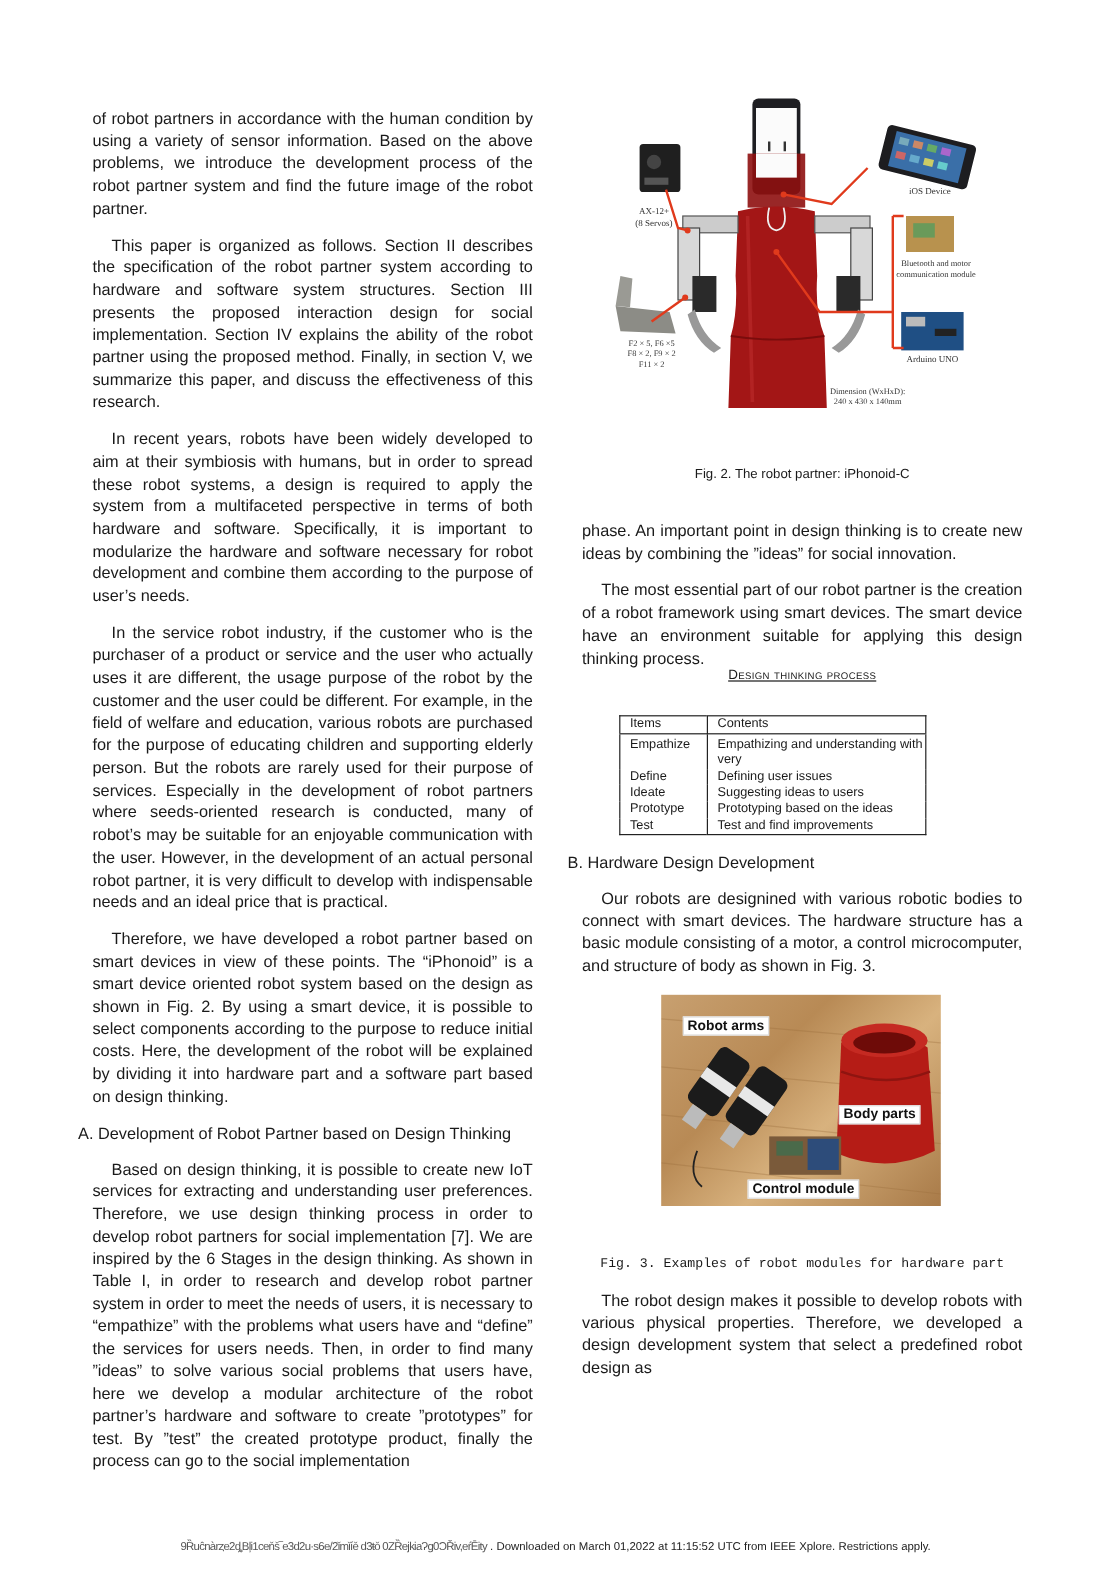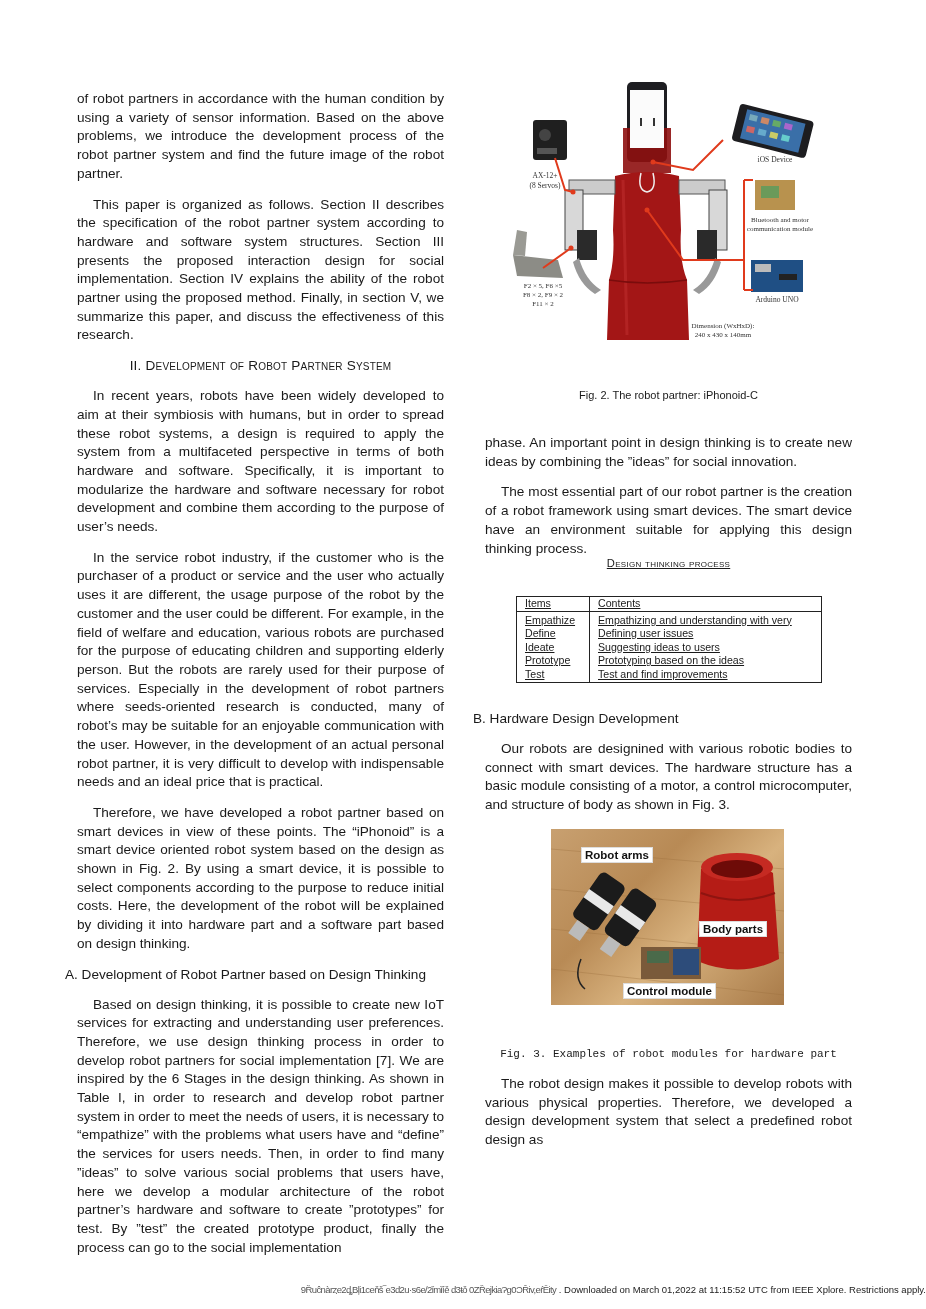--- a/index.html
+++ b/index.html
@@ -35,52 +35,50 @@
     overflow: hidden;
   }
   .fig3-caption { position: absolute; left: 473px; top: 1033px; width: 391px; font-family: Liberation Mono, monospace; }
   .right-text-1 { position: absolute; left: 473px; top: 422px; width: 391px; }
   .table-title {
     position: absolute; left: 473px; top: 556px; width: 391px; text-align: center;
     font-size: 11.2px; line-height: 14.5px;
   }
   .table-title .sub { font-variant: small-caps; letter-spacing: 0.3px; text-decoration: underline; }
   table.dt {
-    position: absolute; left: 516px; top: 596px; width: 306px;
+    position: absolute; left: 516px; top: 596px; width: 256px;
     border-collapse: collapse; font-size: 10.6px; line-height: 13.6px;
     border: 1.2px solid #222;
-    text-decoration: underline;
   }
   table.dt th, table.dt td {
     text-align: left; font-weight: normal; padding: 0 0 0 8px; vertical-align: top;
   }
   table.dt th { border-bottom: 1.2px solid #222; padding-top: 0px; padding-bottom: 0px; }
   table.dt td.c1, table.dt th.c1 { border-right: 1.2px solid #222; width: 64px; }
   table.dt tr.first td { padding-top: 2px; }
   .right-text-2 { position: absolute; left: 473px; top: 710px; width: 391px; }
   .right-text-3 { position: absolute; left: 473px; top: 1063px; width: 391px; }
   .footer {
-    position: absolute; left: 0; top: 1284px; width: 926px; text-align: right;
+    position: absolute; left: 0; top: 1284px; width: 926px; text-align: center;
     font-size: 9.5px; color: #222;
   }
   .footer .garble { color: #555; letter-spacing: -0.6px; }
   
   .f3-label {
     position: absolute; background: #fff; font-weight: bold; font-size: 11.5px;
     padding: 1px 3px; color: #111; border: 1px solid #ddd;
   }
   .svg-label { font-family: "Liberation Serif", serif; fill: #333; }
 </style>
 </head>
 <body>
 
 <div class="col col-left">
   <p class="body">of robot partners in accordance with the human condition by using a variety of sensor information. Based on the above problems, we introduce the development process of the robot partner system and find the future image of the robot partner.</p>
   <p class="body indent">This paper is organized as follows. Section II describes the specification of the robot partner system according to hardware and software system structures. Section III presents the proposed interaction design for social implementation. Section IV explains the ability of the robot partner using the proposed method. Finally, in section V, we summarize this paper, and discuss the effectiveness of this research.</p>
-  <div class="sec-head">II.  Development of Robot Partner System</div>
   <p class="body indent">In recent years, robots have been widely developed to aim at their symbiosis with humans, but in order to spread these robot systems, a design is required to apply the system from a multifaceted perspective in terms of both hardware and software. Specifically, it is important to modularize the hardware and software necessary for robot development and combine them according to the purpose of user’s needs.</p>
   <p class="body indent">In the service robot industry, if the customer who is the purchaser of a product or service and the user who actually uses it are different, the usage purpose of the robot by the customer and the user could be different. For example, in the field of welfare and education, various robots are purchased for the purpose of educating children and supporting elderly person. But the robots are rarely used for their purpose of services. Especially in the development of robot partners where seeds-oriented research is conducted, many of robot’s may be suitable for an enjoyable communication with the user. However, in the development of an actual personal robot partner, it is very difficult to develop with indispensable needs and an ideal price that is practical.</p>
   <p class="body indent">Therefore, we have developed a robot partner based on smart devices in view of these points. The “iPhonoid” is a smart device oriented robot system based on the design as shown in Fig. 2. By using a smart device, it is possible to select components according to the purpose to reduce initial costs. Here, the development of the robot will be explained by dividing it into hardware part and a software part based on design thinking.</p>
   <div class="subsec-head">A.  Development of Robot Partner based on Design Thinking</div>
   <p class="body indent">Based on design thinking, it is possible to create new IoT services for extracting and understanding user preferences. Therefore, we use design thinking process in order to develop robot partners for social implementation [7]. We are inspired by the 6 Stages in the design thinking. As shown in Table I, in order to research and develop robot partner system in order to meet the needs of users, it is necessary to “empathize” with the problems what users have and “define” the services for users needs. Then, in order to find many ”ideas” to solve various social problems that users have, here we develop a modular architecture of the robot partner’s hardware and software to create ”prototypes” for test. By ”test” the created prototype product, finally the process can go to the social implementation</p>
 </div>
 
 <div class="fig2">
   <svg width="330" height="265" viewBox="0 0 330 265">
 
@@ -230,21 +228,21 @@
 
     <path d="M150 40 Q190 22 222 44 L228 130 Q190 150 146 132 Z" fill="#b51c16"></path>
     <ellipse cx="186" cy="38" rx="36" ry="14" fill="#c52a22"></ellipse>
     <ellipse cx="186" cy="40" rx="26" ry="9" fill="#6e0b08"></ellipse>
     <path d="M150 64 Q188 78 224 64" stroke="#8e1410" stroke-width="2" fill="none"></path>
 
     <rect x="90" y="118" width="60" height="32" fill="#7a5a3a"></rect>
     <rect x="96" y="122" width="22" height="12" fill="#4a6a4a"></rect>
     <rect x="122" y="120" width="26" height="26" fill="#2d4c7a"></rect>
   </svg>
-  <div class="f3-label" style="left:30px;top:18px;">Robot arms</div>
+  <div class="f3-label" style="left:18px;top:18px;">Robot arms</div>
   <div class="f3-label" style="left:148px;top:92px;">Body parts</div>
   <div class="f3-label" style="left:72px;top:154px;">Control module</div>
 </div>
 <div class="fig-caption fig3-caption">Fig. 3.  Examples of robot modules for hardware part</div>
 
 <div class="right-text-3">
   <p class="body indent">The robot design makes it possible to develop robots with various physical properties. Therefore, we developed a design development system that select a predefined robot design as</p>
 </div>
 
 <div class="footer">

